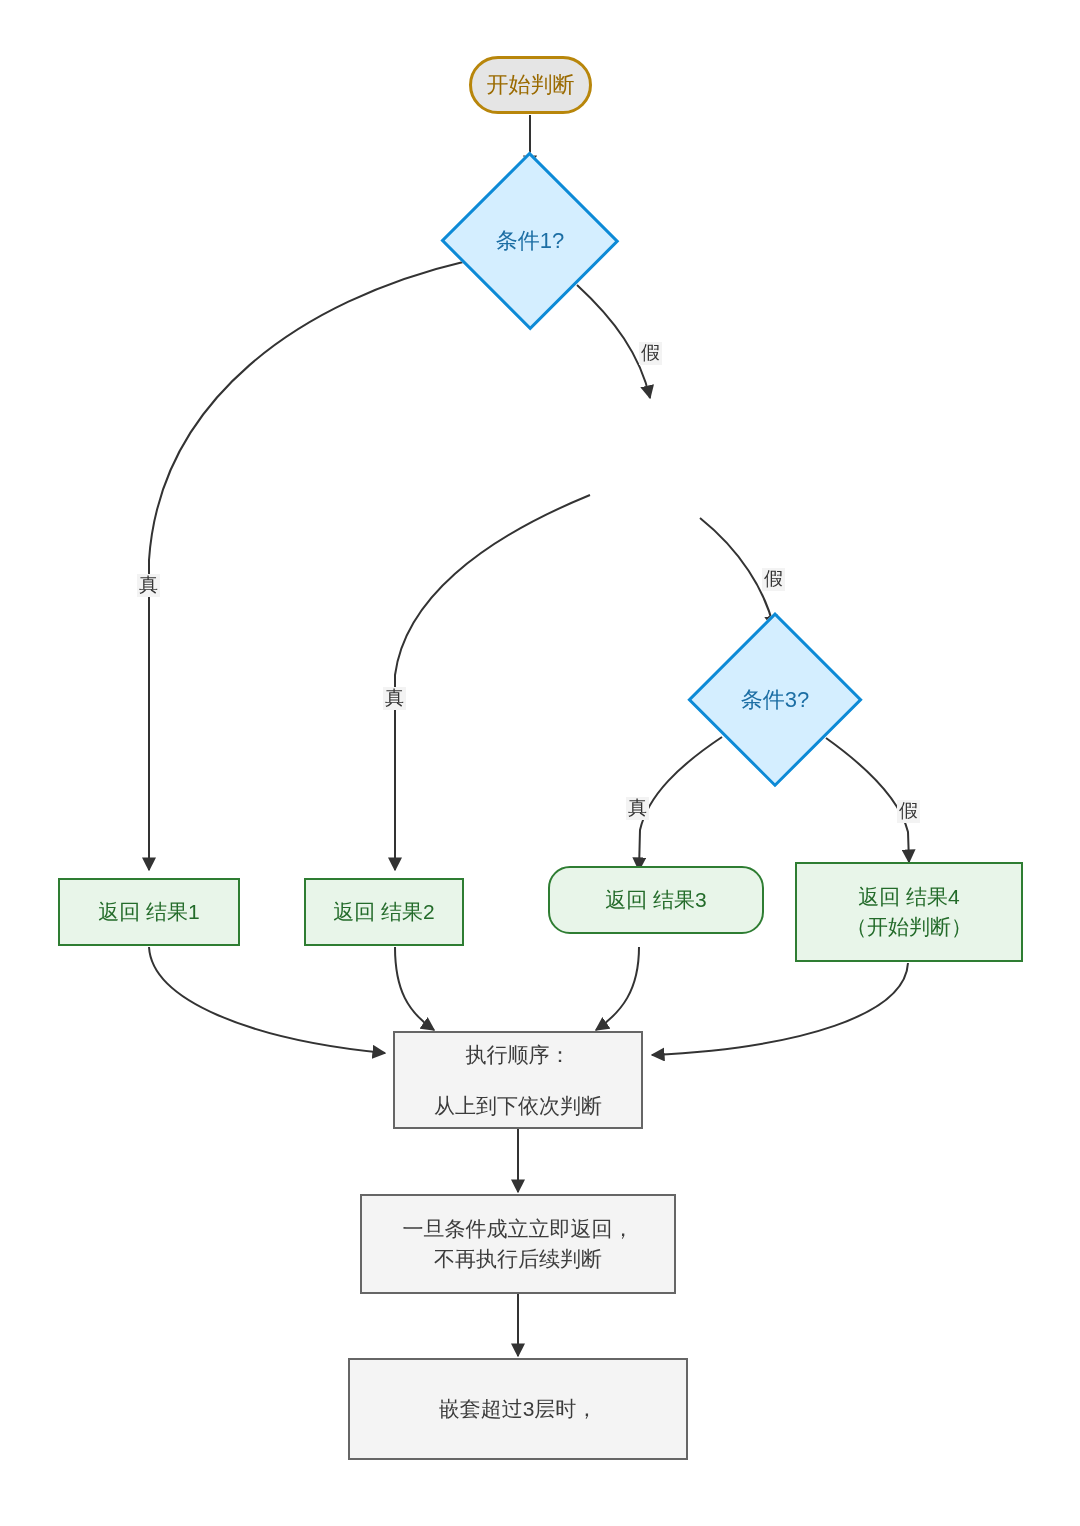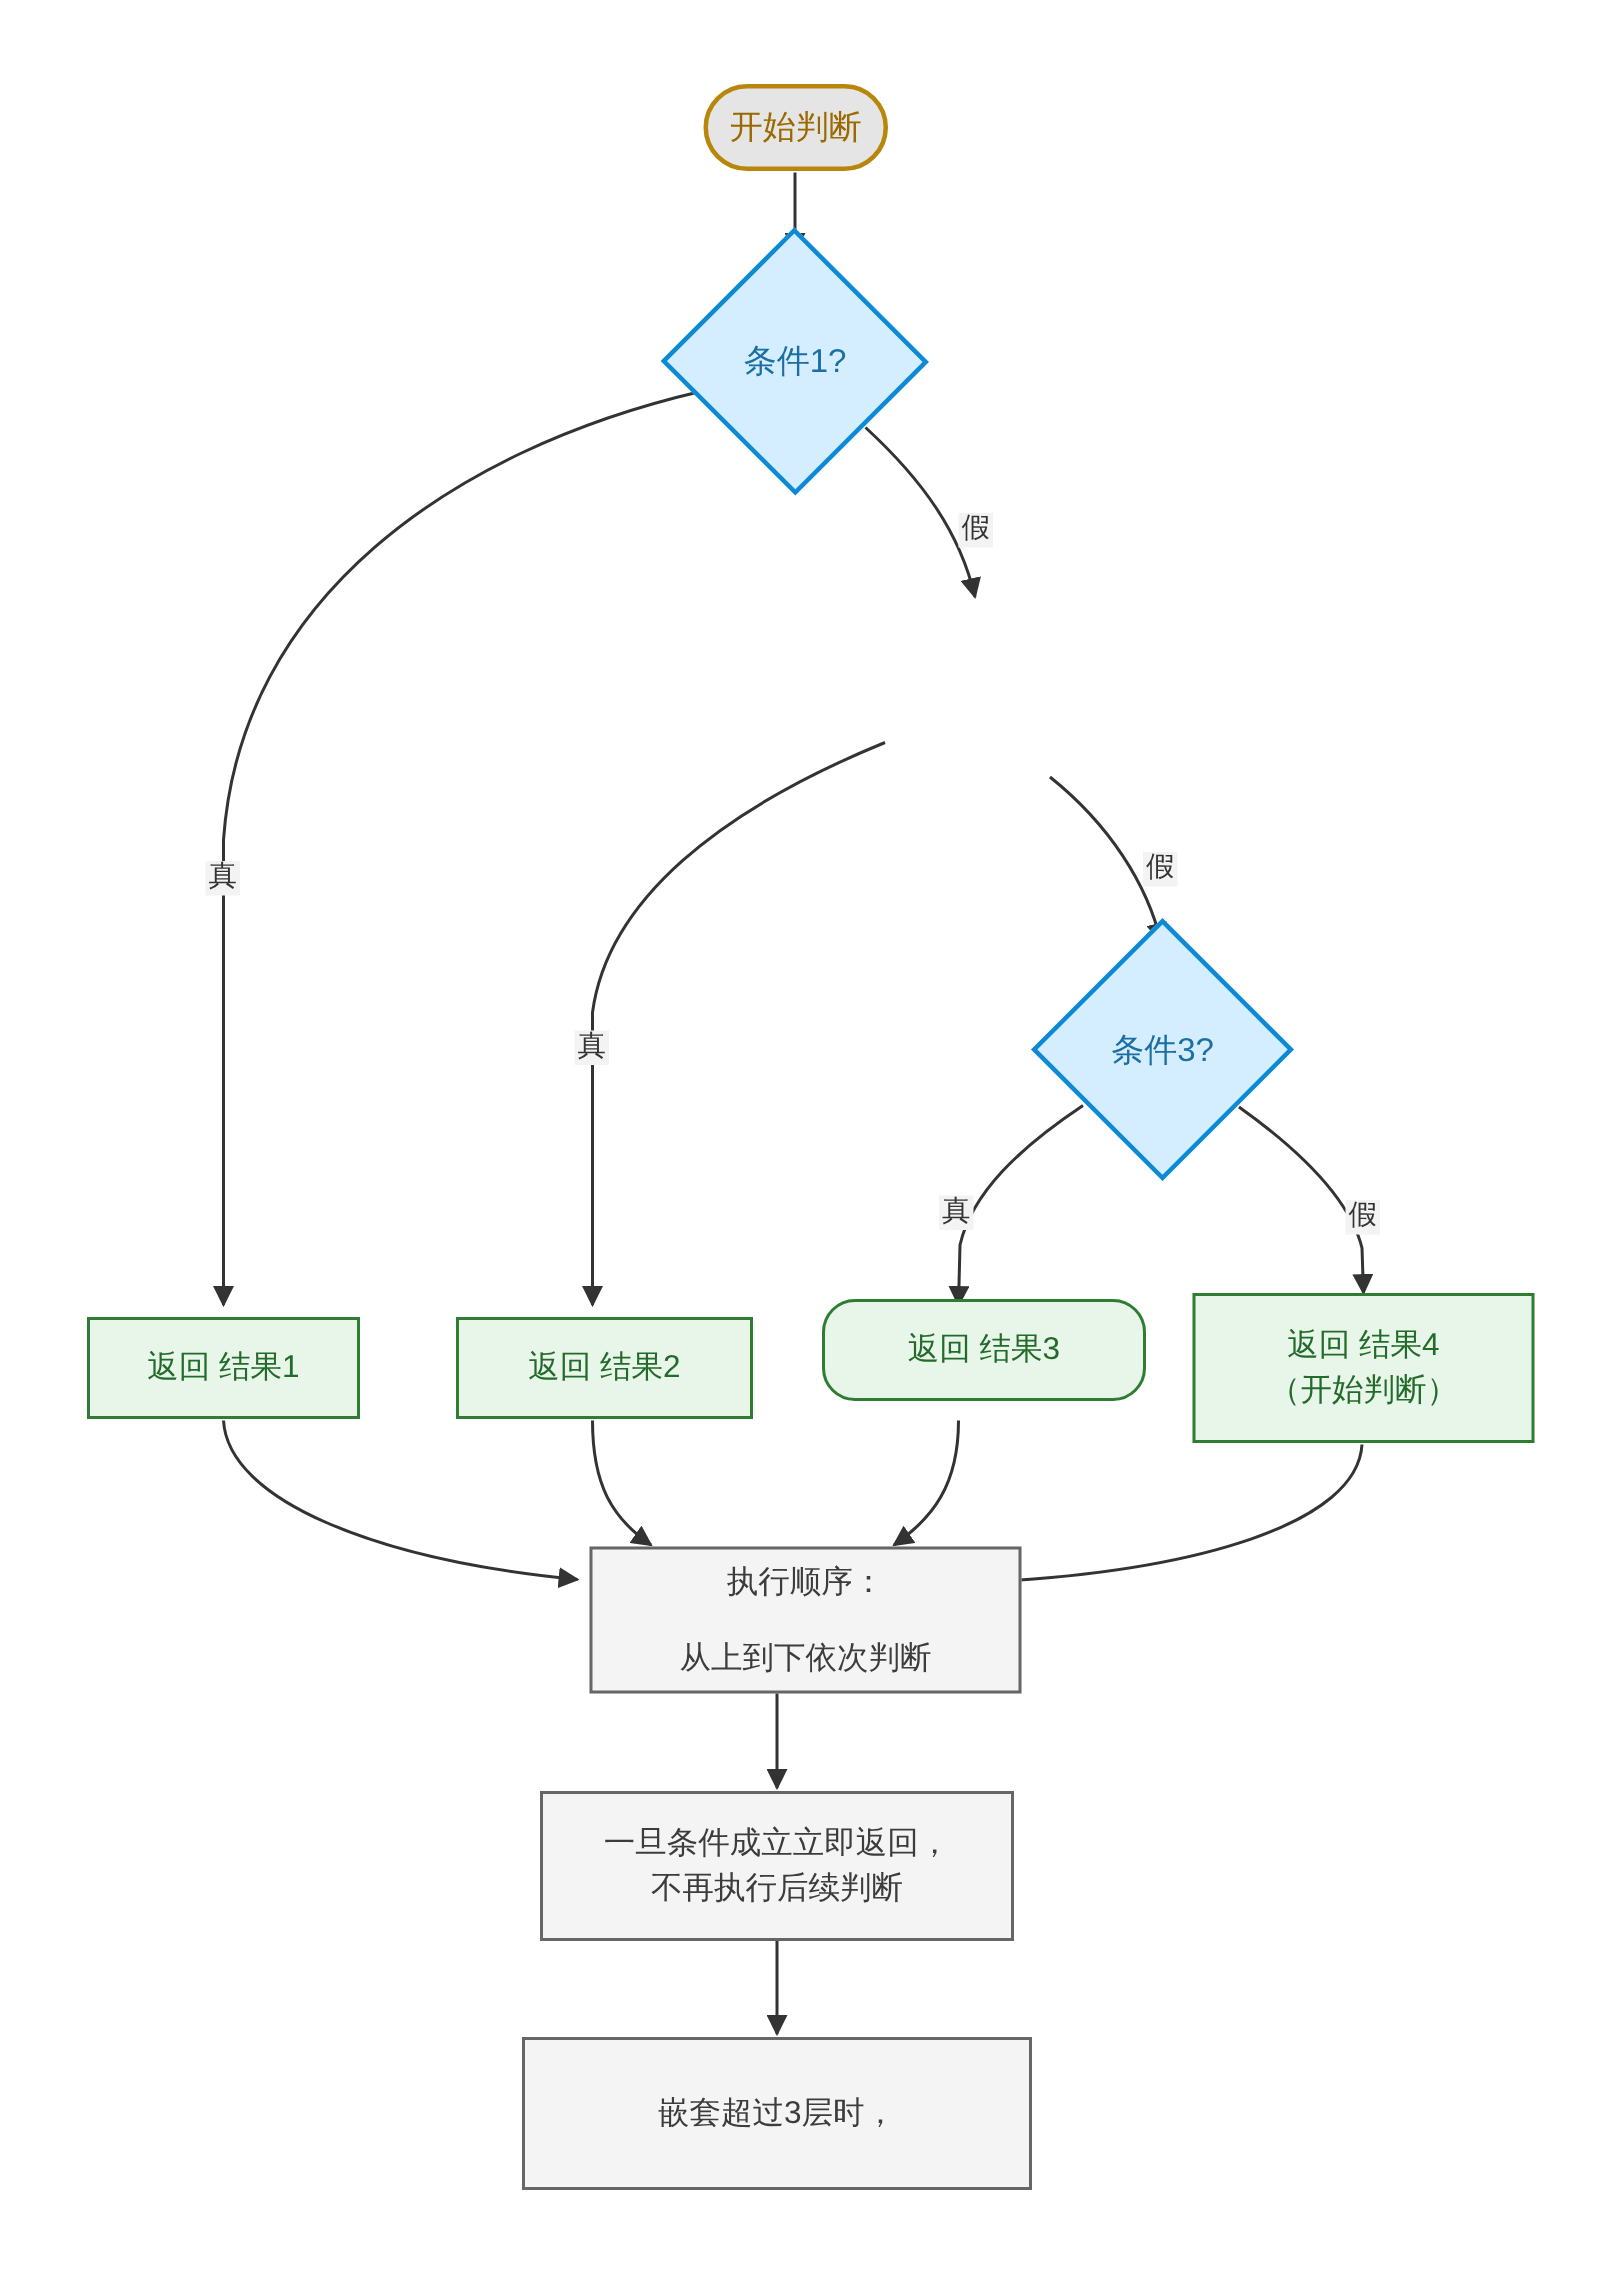--- a/index.html
+++ b/index.html
@@ -142,34 +142,34 @@
 
   <div class="node node-decision" style="left:687px; top:612px; width:176px; height:176px;">
     <span class="diamond-shape"></span>
     <span class="diamond-label">条件3?</span>
   </div>
 
   <div class="node node-result" style="left:58px; top:878px; width:182px; height:68px;">
     <span>返回 结果1</span>
   </div>
 
-  <div class="node node-result" style="left:304px; top:878px; width:198px; height:68px;justify-content:center;">
+  <div class="node node-result" style="left:304px; top:878px; width:160px; height:68px;justify-content:center;">
     <span>返回 结果2</span>
   </div>
 
   <div class="node node-result" style="left:548px; top:866px; width:216px; height:68px;border-radius:22px;">
     <span>返回 结果3</span>
   </div>
 
   <div class="node node-result" style="left:795px; top:862px; width:228px; height:100px; flex-direction:column;">
     <span>返回 结果4</span>
     <span>（开始判断）</span>
   </div>
 
-  <div class="node node-note" style="left:393px; top:1031px; width:288px; height:98px; flex-direction:column;gap:21px;">
+  <div class="node node-note" style="left:393px; top:1031px; width:250px; height:98px; flex-direction:column;gap:21px;">
     <span>执行顺序：</span>
     <span>从上到下依次判断</span>
   </div>
 
   <div class="node node-note" style="left:360px; top:1194px; width:316px; height:100px; flex-direction:column;">
     <span>一旦条件成立立即返回，</span>
     <span>不再执行后续判断</span>
   </div>
 
   <div class="node node-note" style="left:348px; top:1358px; width:340px; height:102px; flex-direction:column;">

